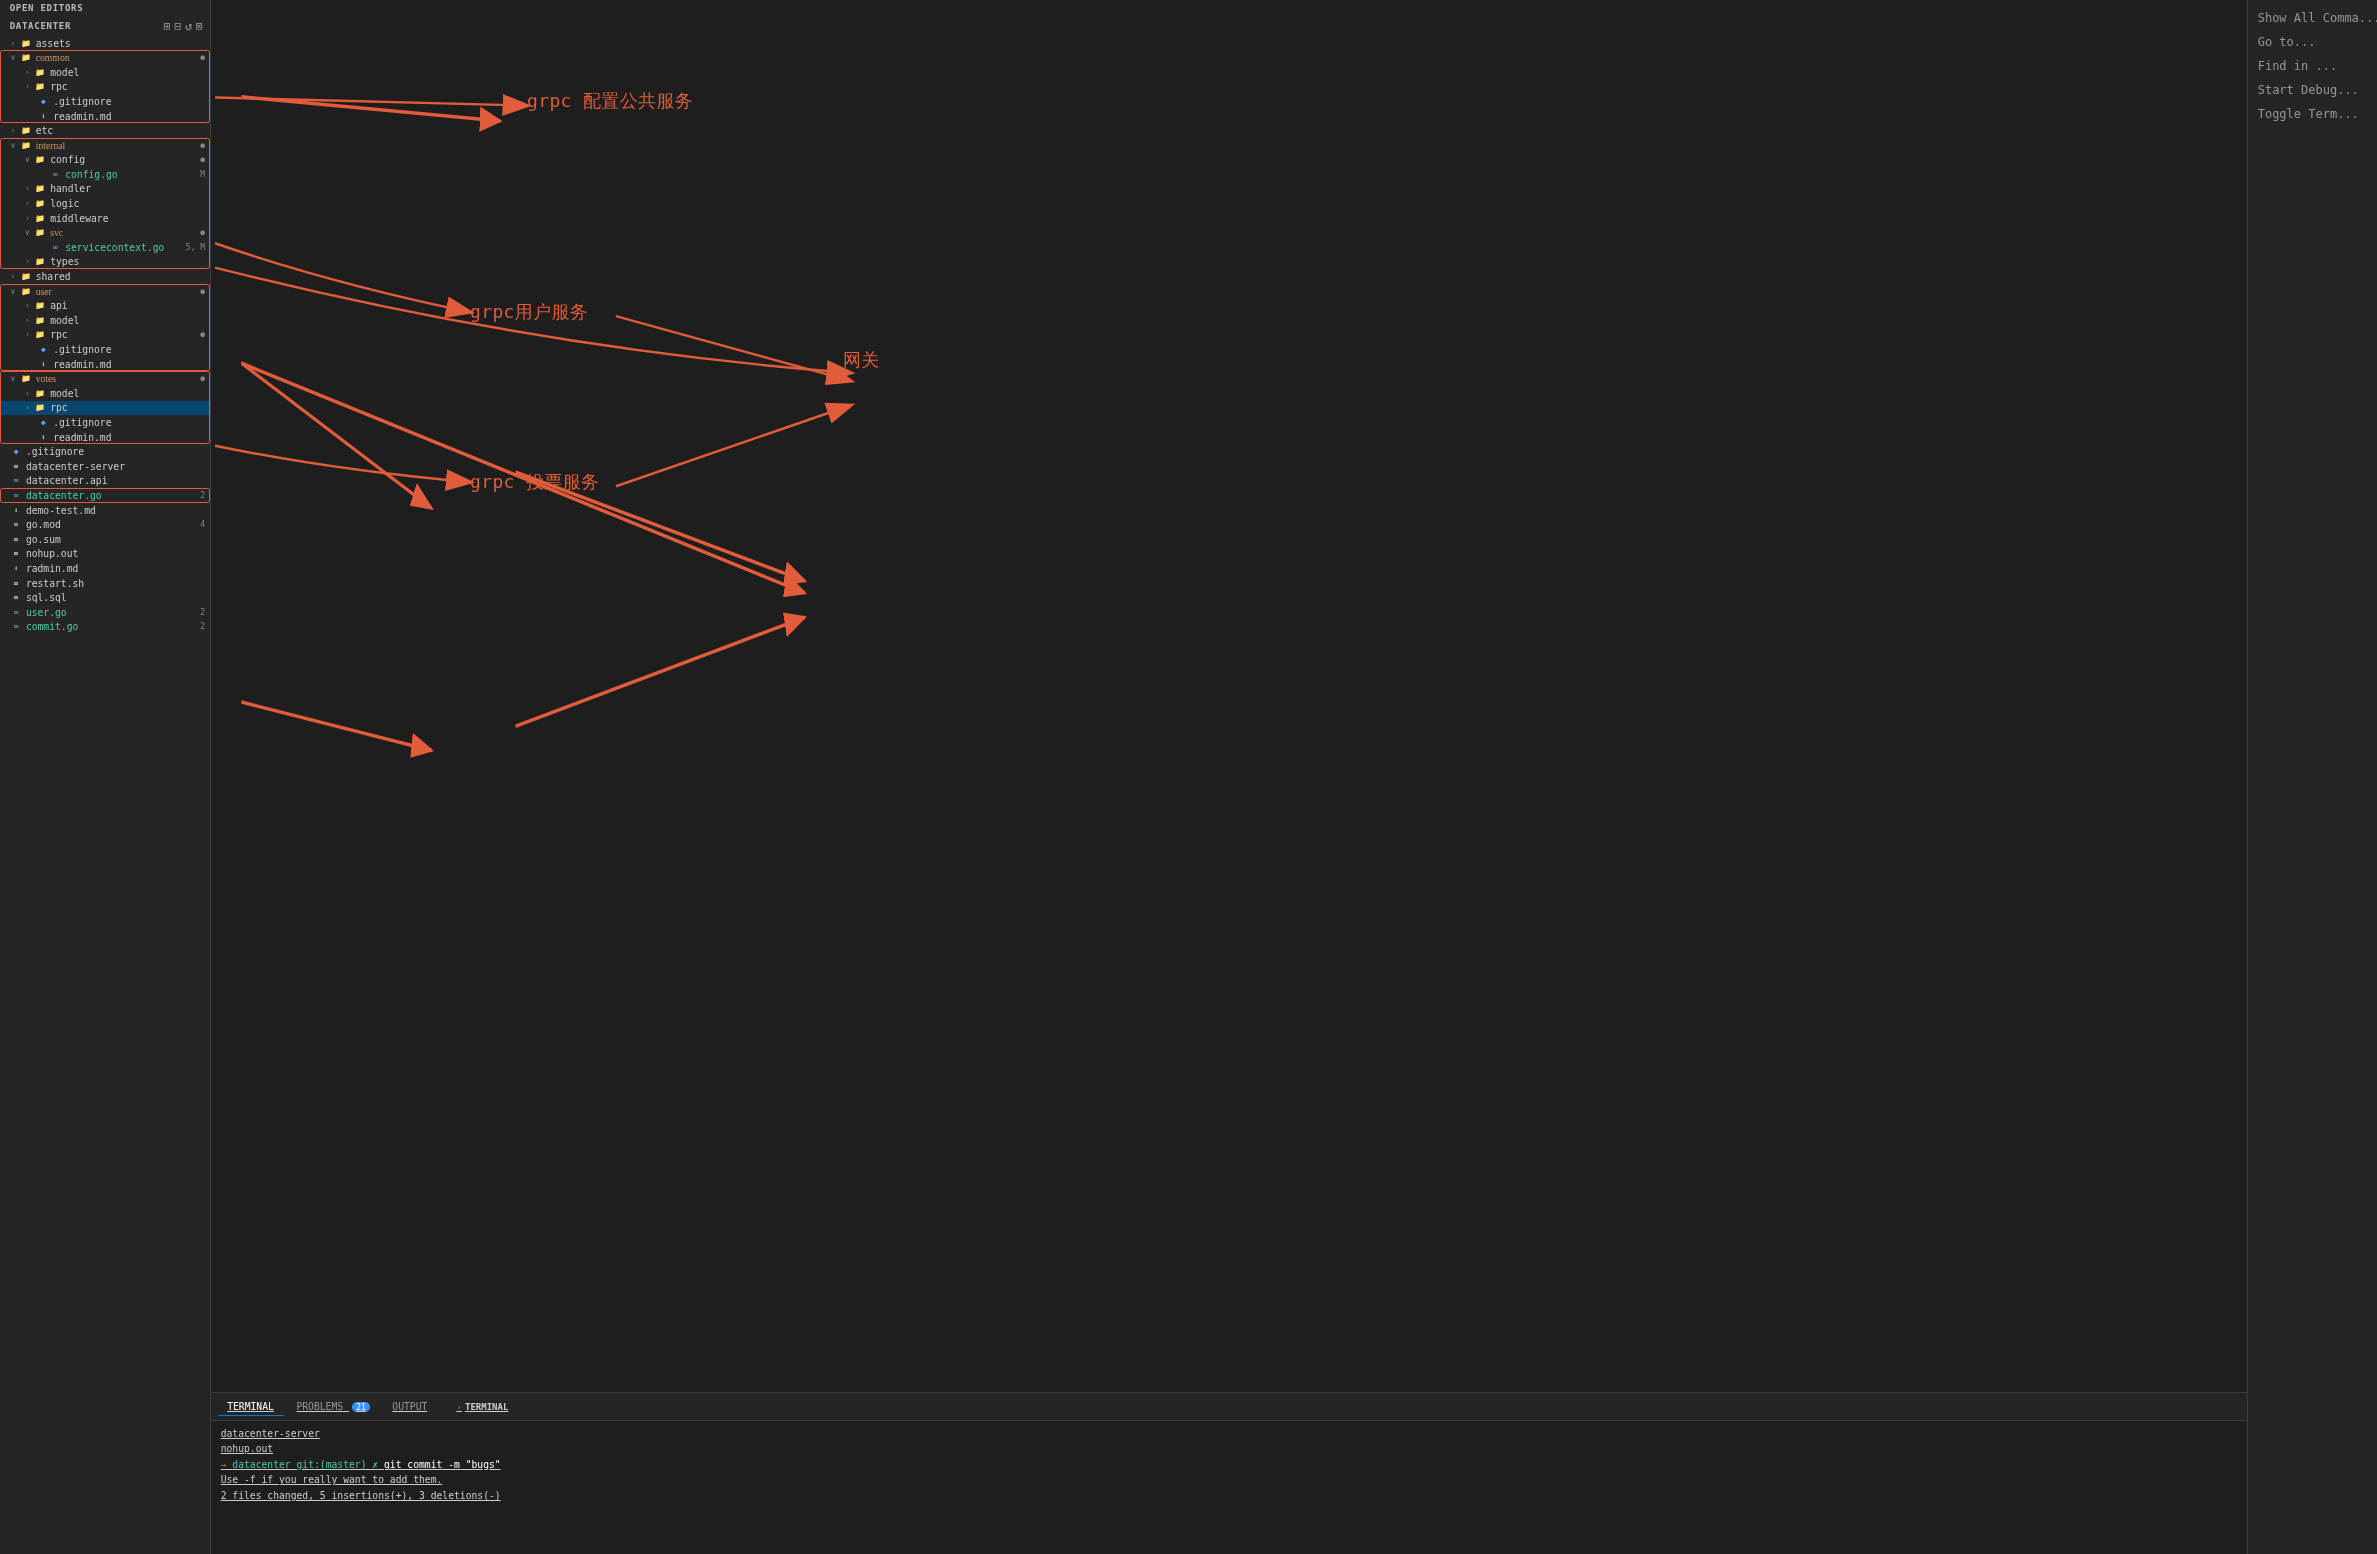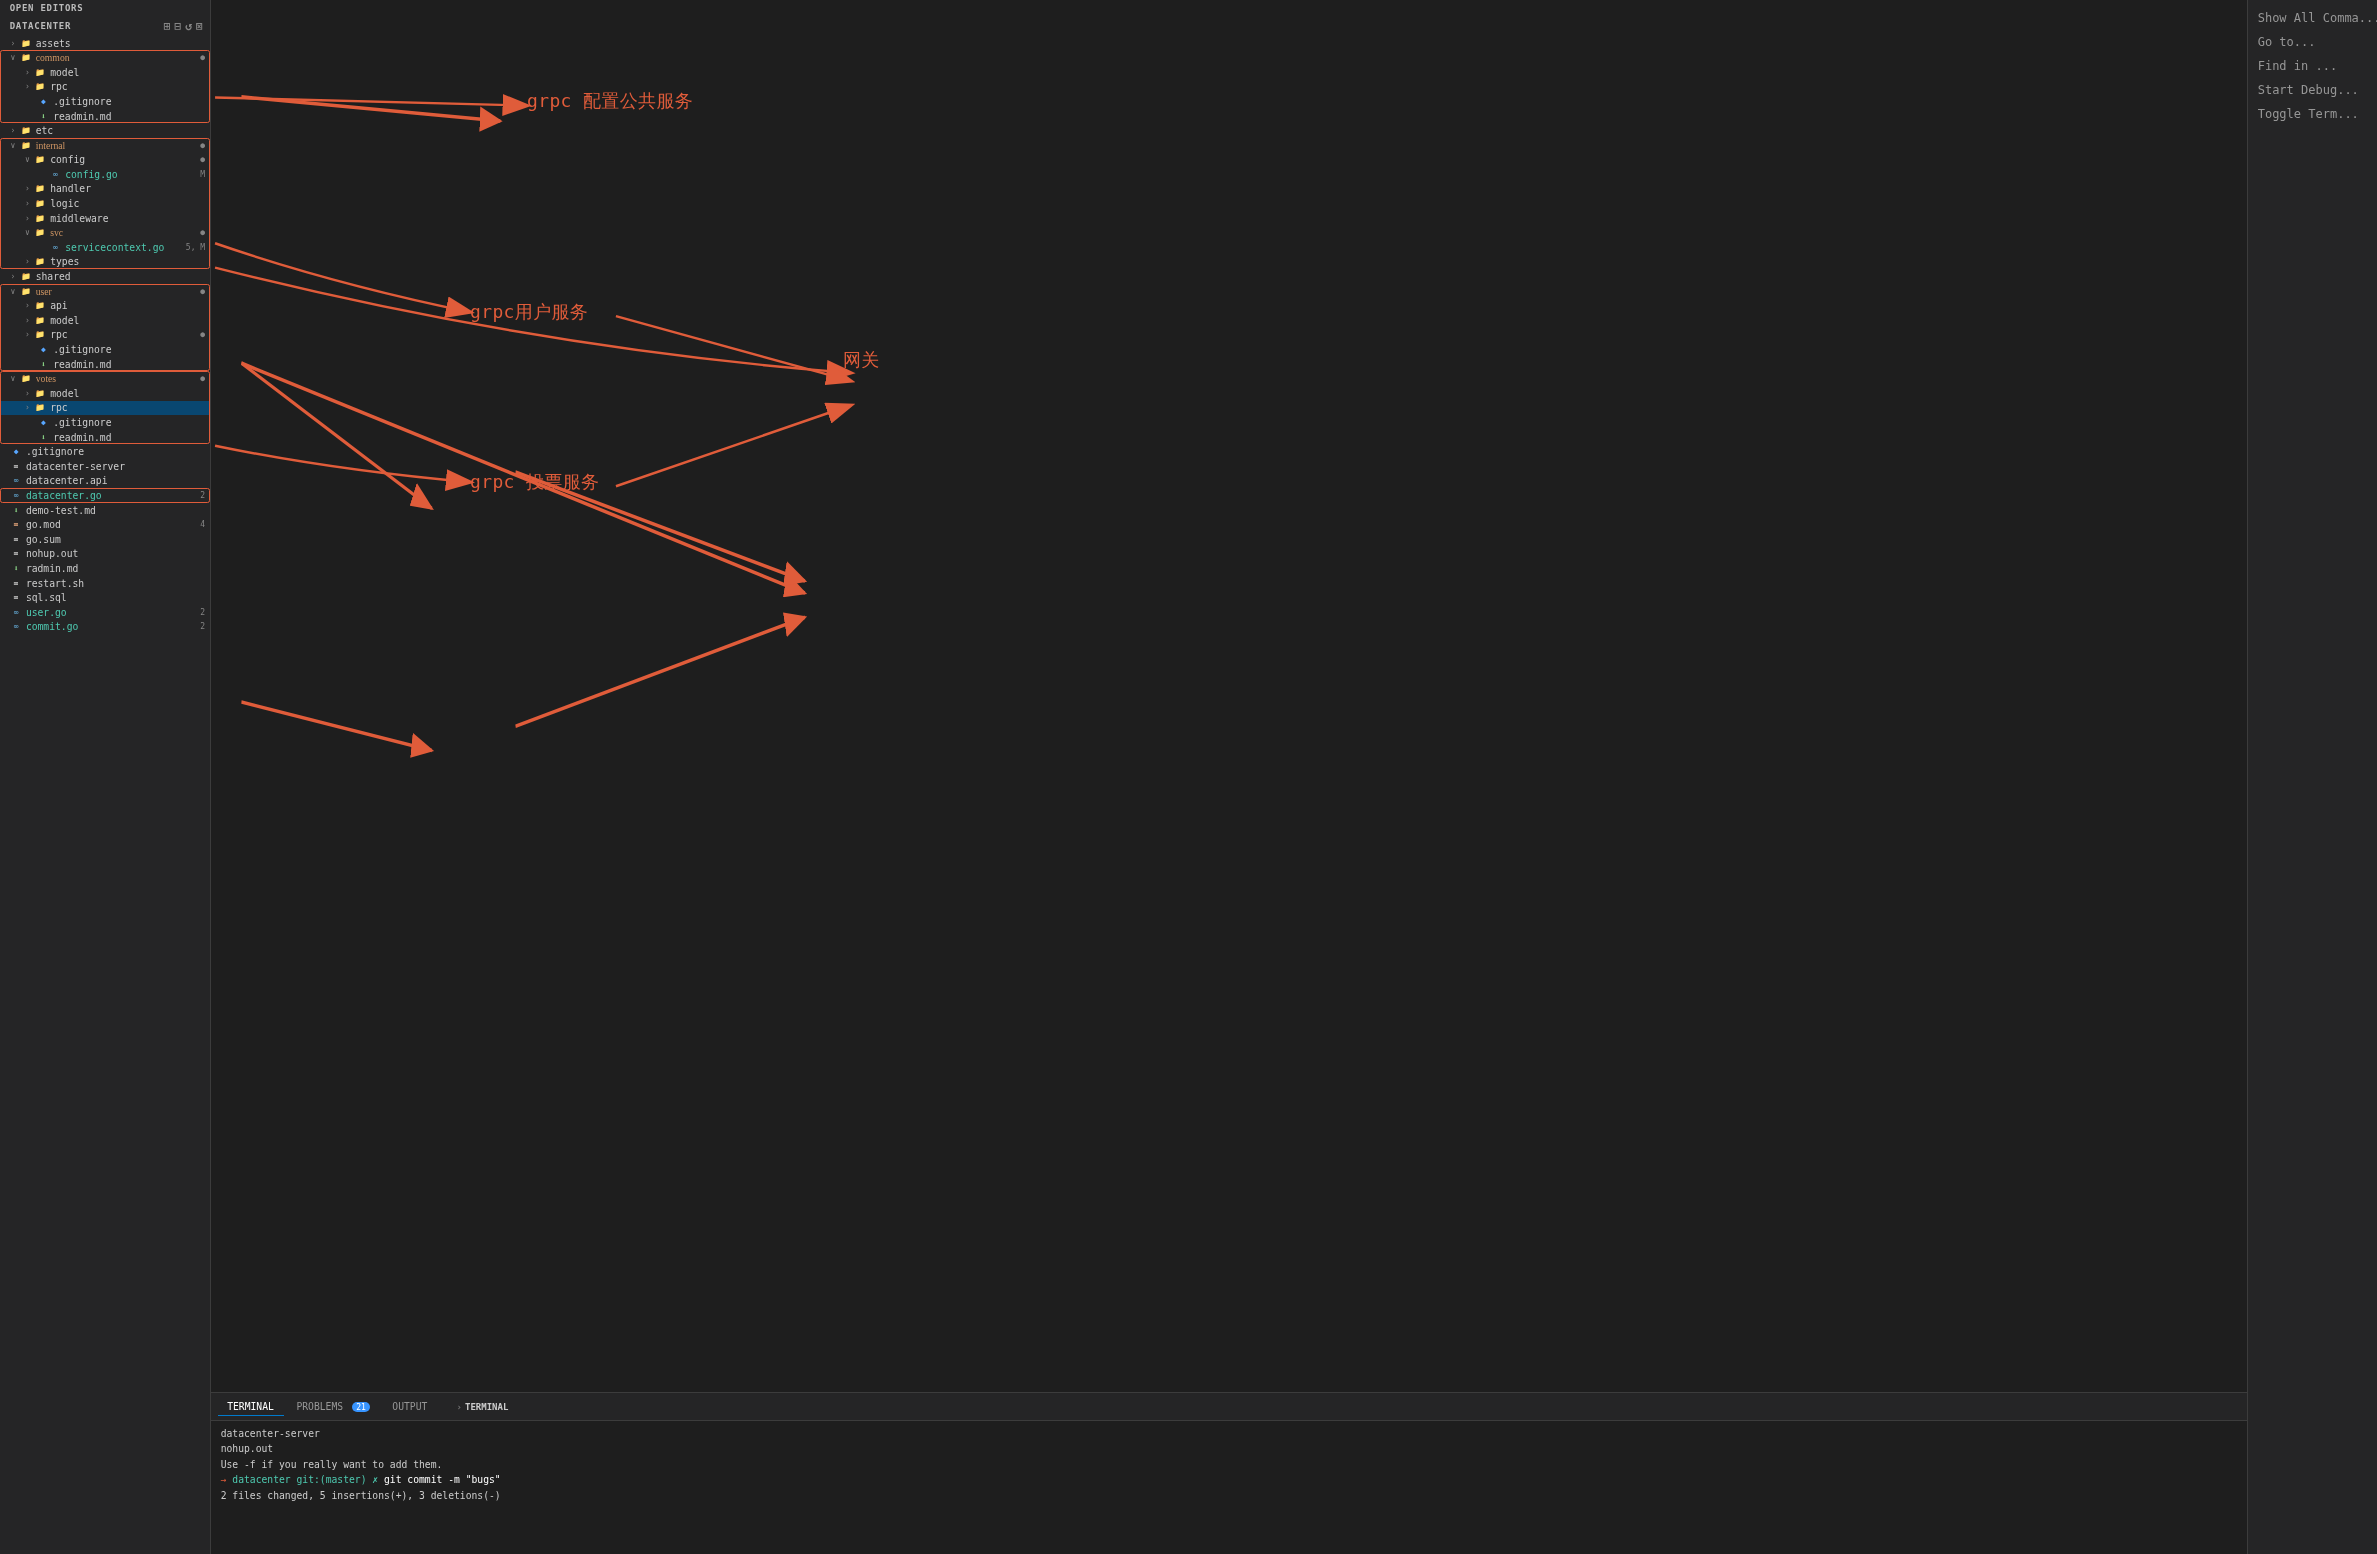--- a/index.html
+++ b/index.html
@@ -123,20 +123,21 @@
       width: 100%; height: 100%;
       pointer-events: none;
     }
     
     .terminal-panel {
       height: 162px;
       background: #1e1e1e;
       border-top: 0.8px solid #3c3c3c;
       display: flex;
       flex-direction: column;
+      text-decoration: underline;
     }
     .terminal-tabs {
       display: flex;
       align-items: center;
       background: #252526;
       border-bottom: 0.8px solid #3c3c3c;
       padding: 0 6.5px;
       height: 28px;
       gap: 3.2px;
     }
@@ -512,26 +513,26 @@
       </div>
     </div>
     <div class="terminal-body">
       <div class="terminal-line">
         <span>  datacenter-server</span>
       </div>
       <div class="terminal-line">
         <span>  nohup.out</span>
       </div>
       <div class="terminal-line">
-        <span>Use -f if you really want to add them.</span>
-      </div>
-      <div class="terminal-line">
         <span class="terminal-arrow">→ </span>
         <span class="terminal-highlight">datacenter git:(master) ✗ </span>
         <span class="terminal-cmd">git commit -m "bugs"</span>
+      </div>
+      <div class="terminal-line">
+        <span>Use -f if you really want to add them.</span>
       </div>
       <div class="terminal-line">
         <span>2 files changed, 5 insertions(+), 3 deletions(-)</span>
       </div>
     </div>
   </div>
 </div>
 
 <div class="right-panel">
   <div class="right-panel-item">Show All Comma...</div>

